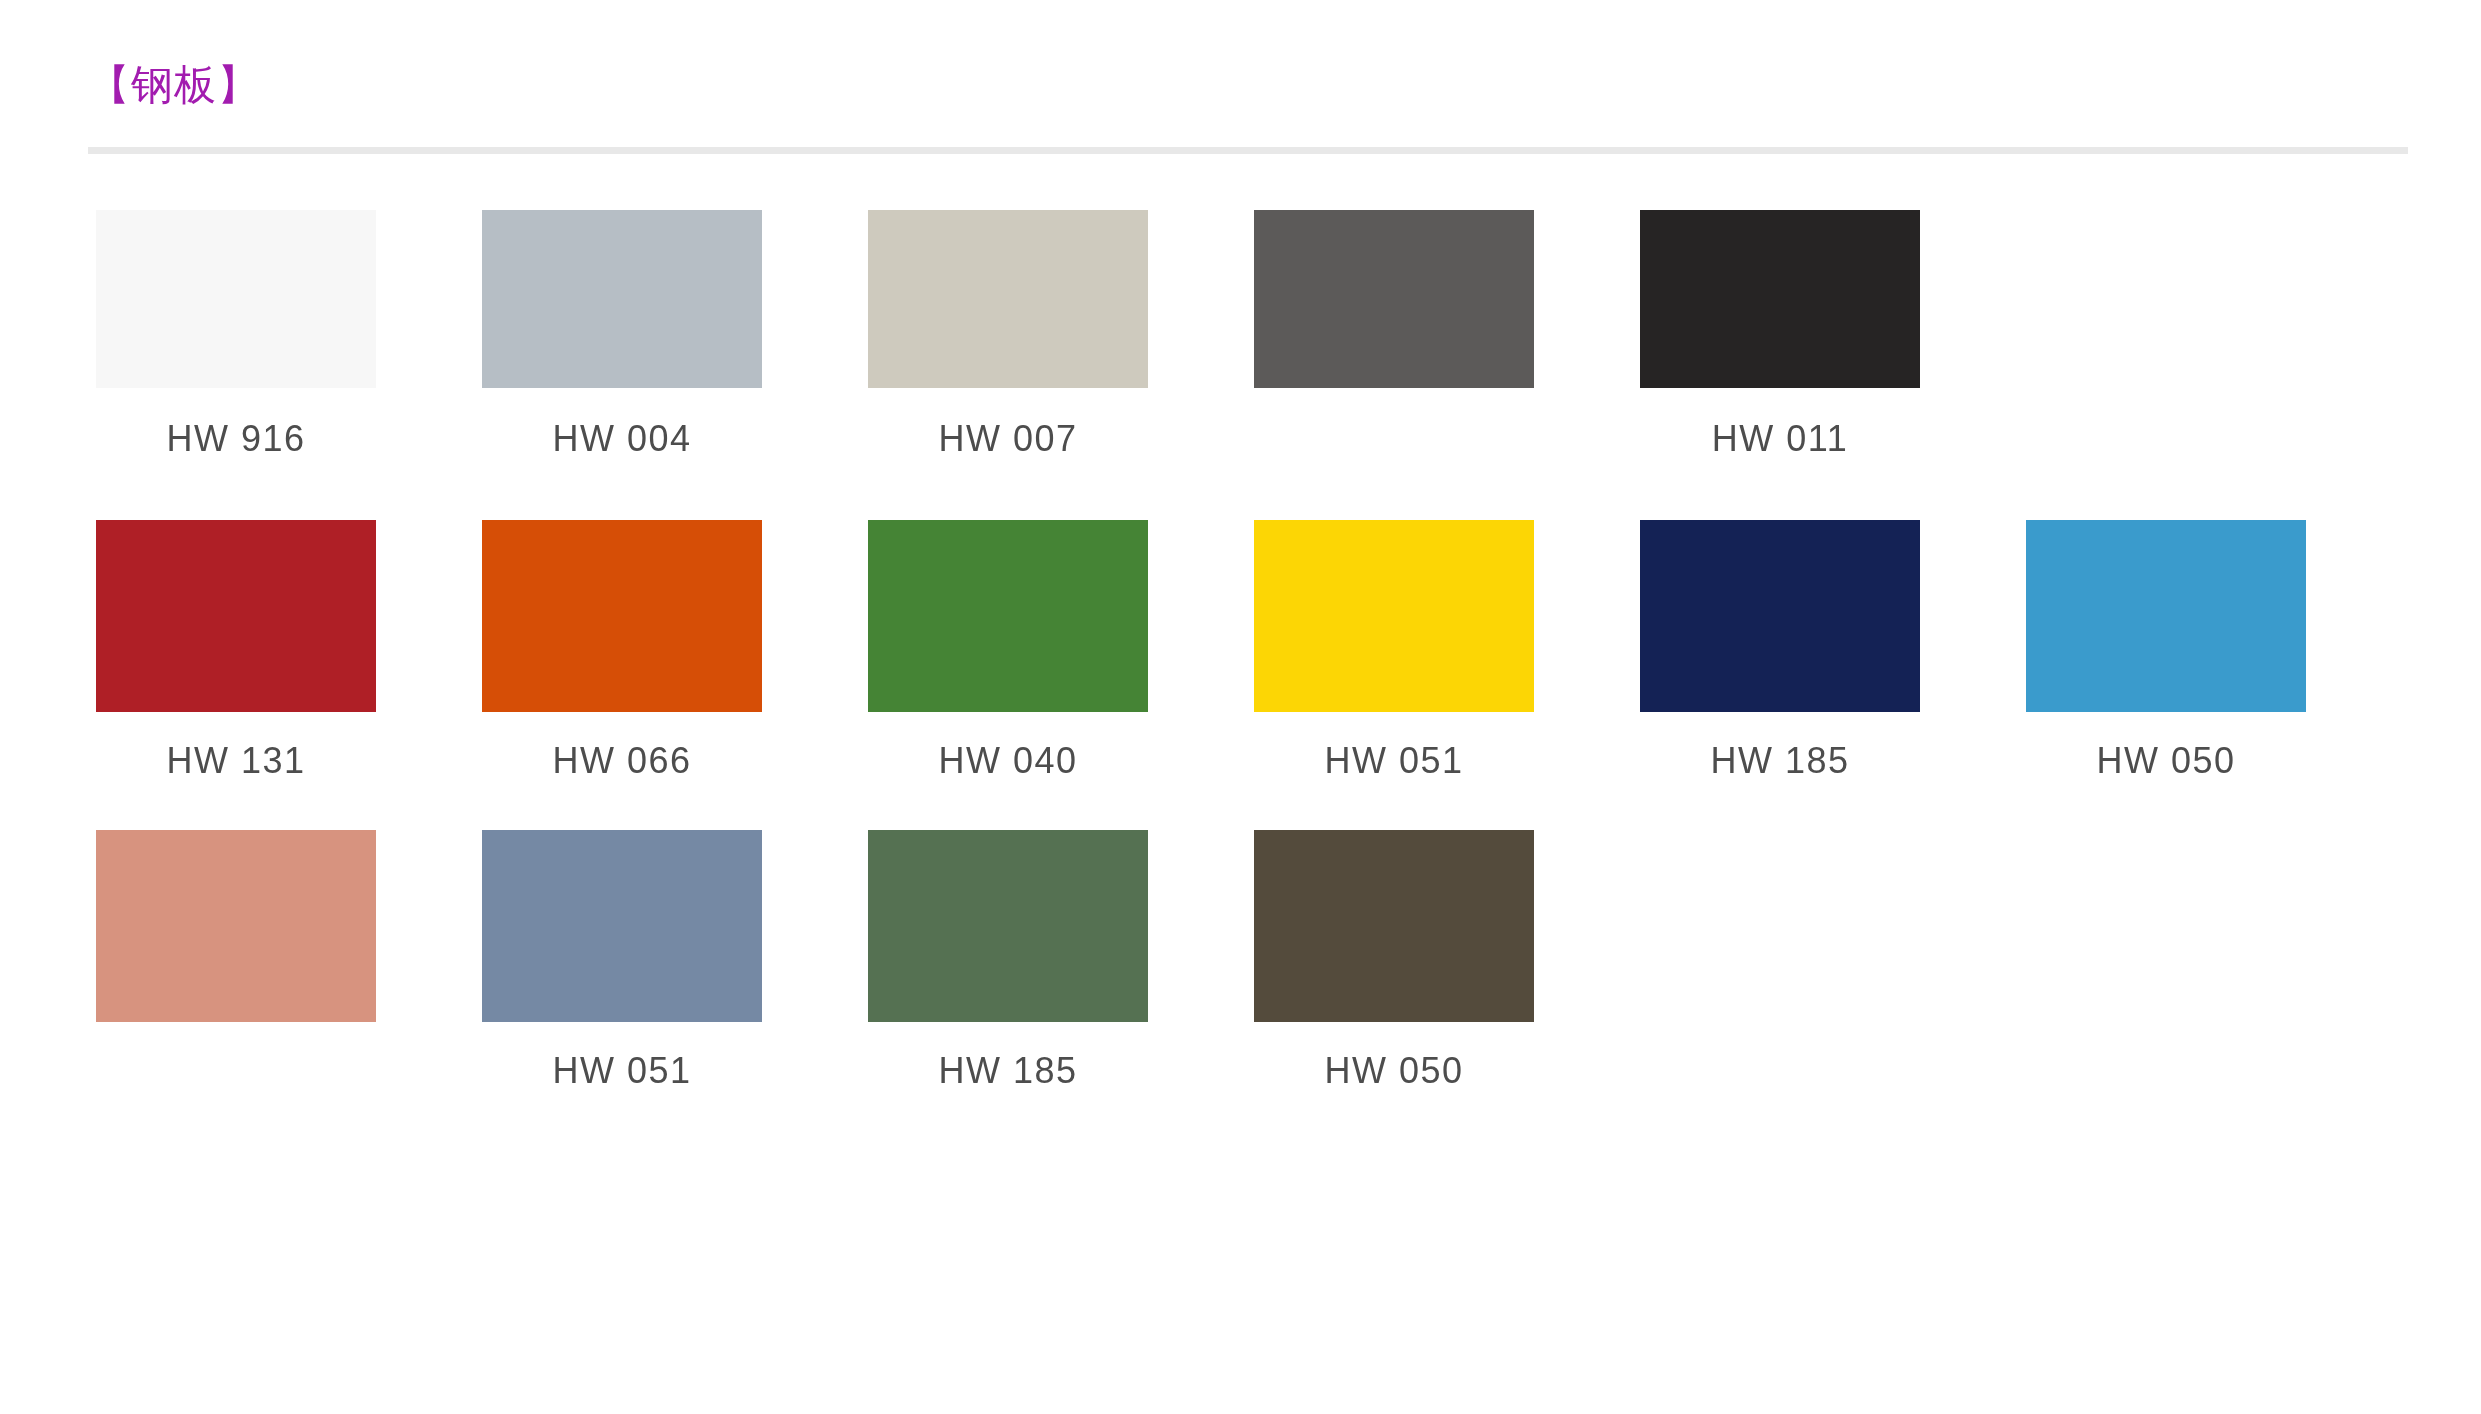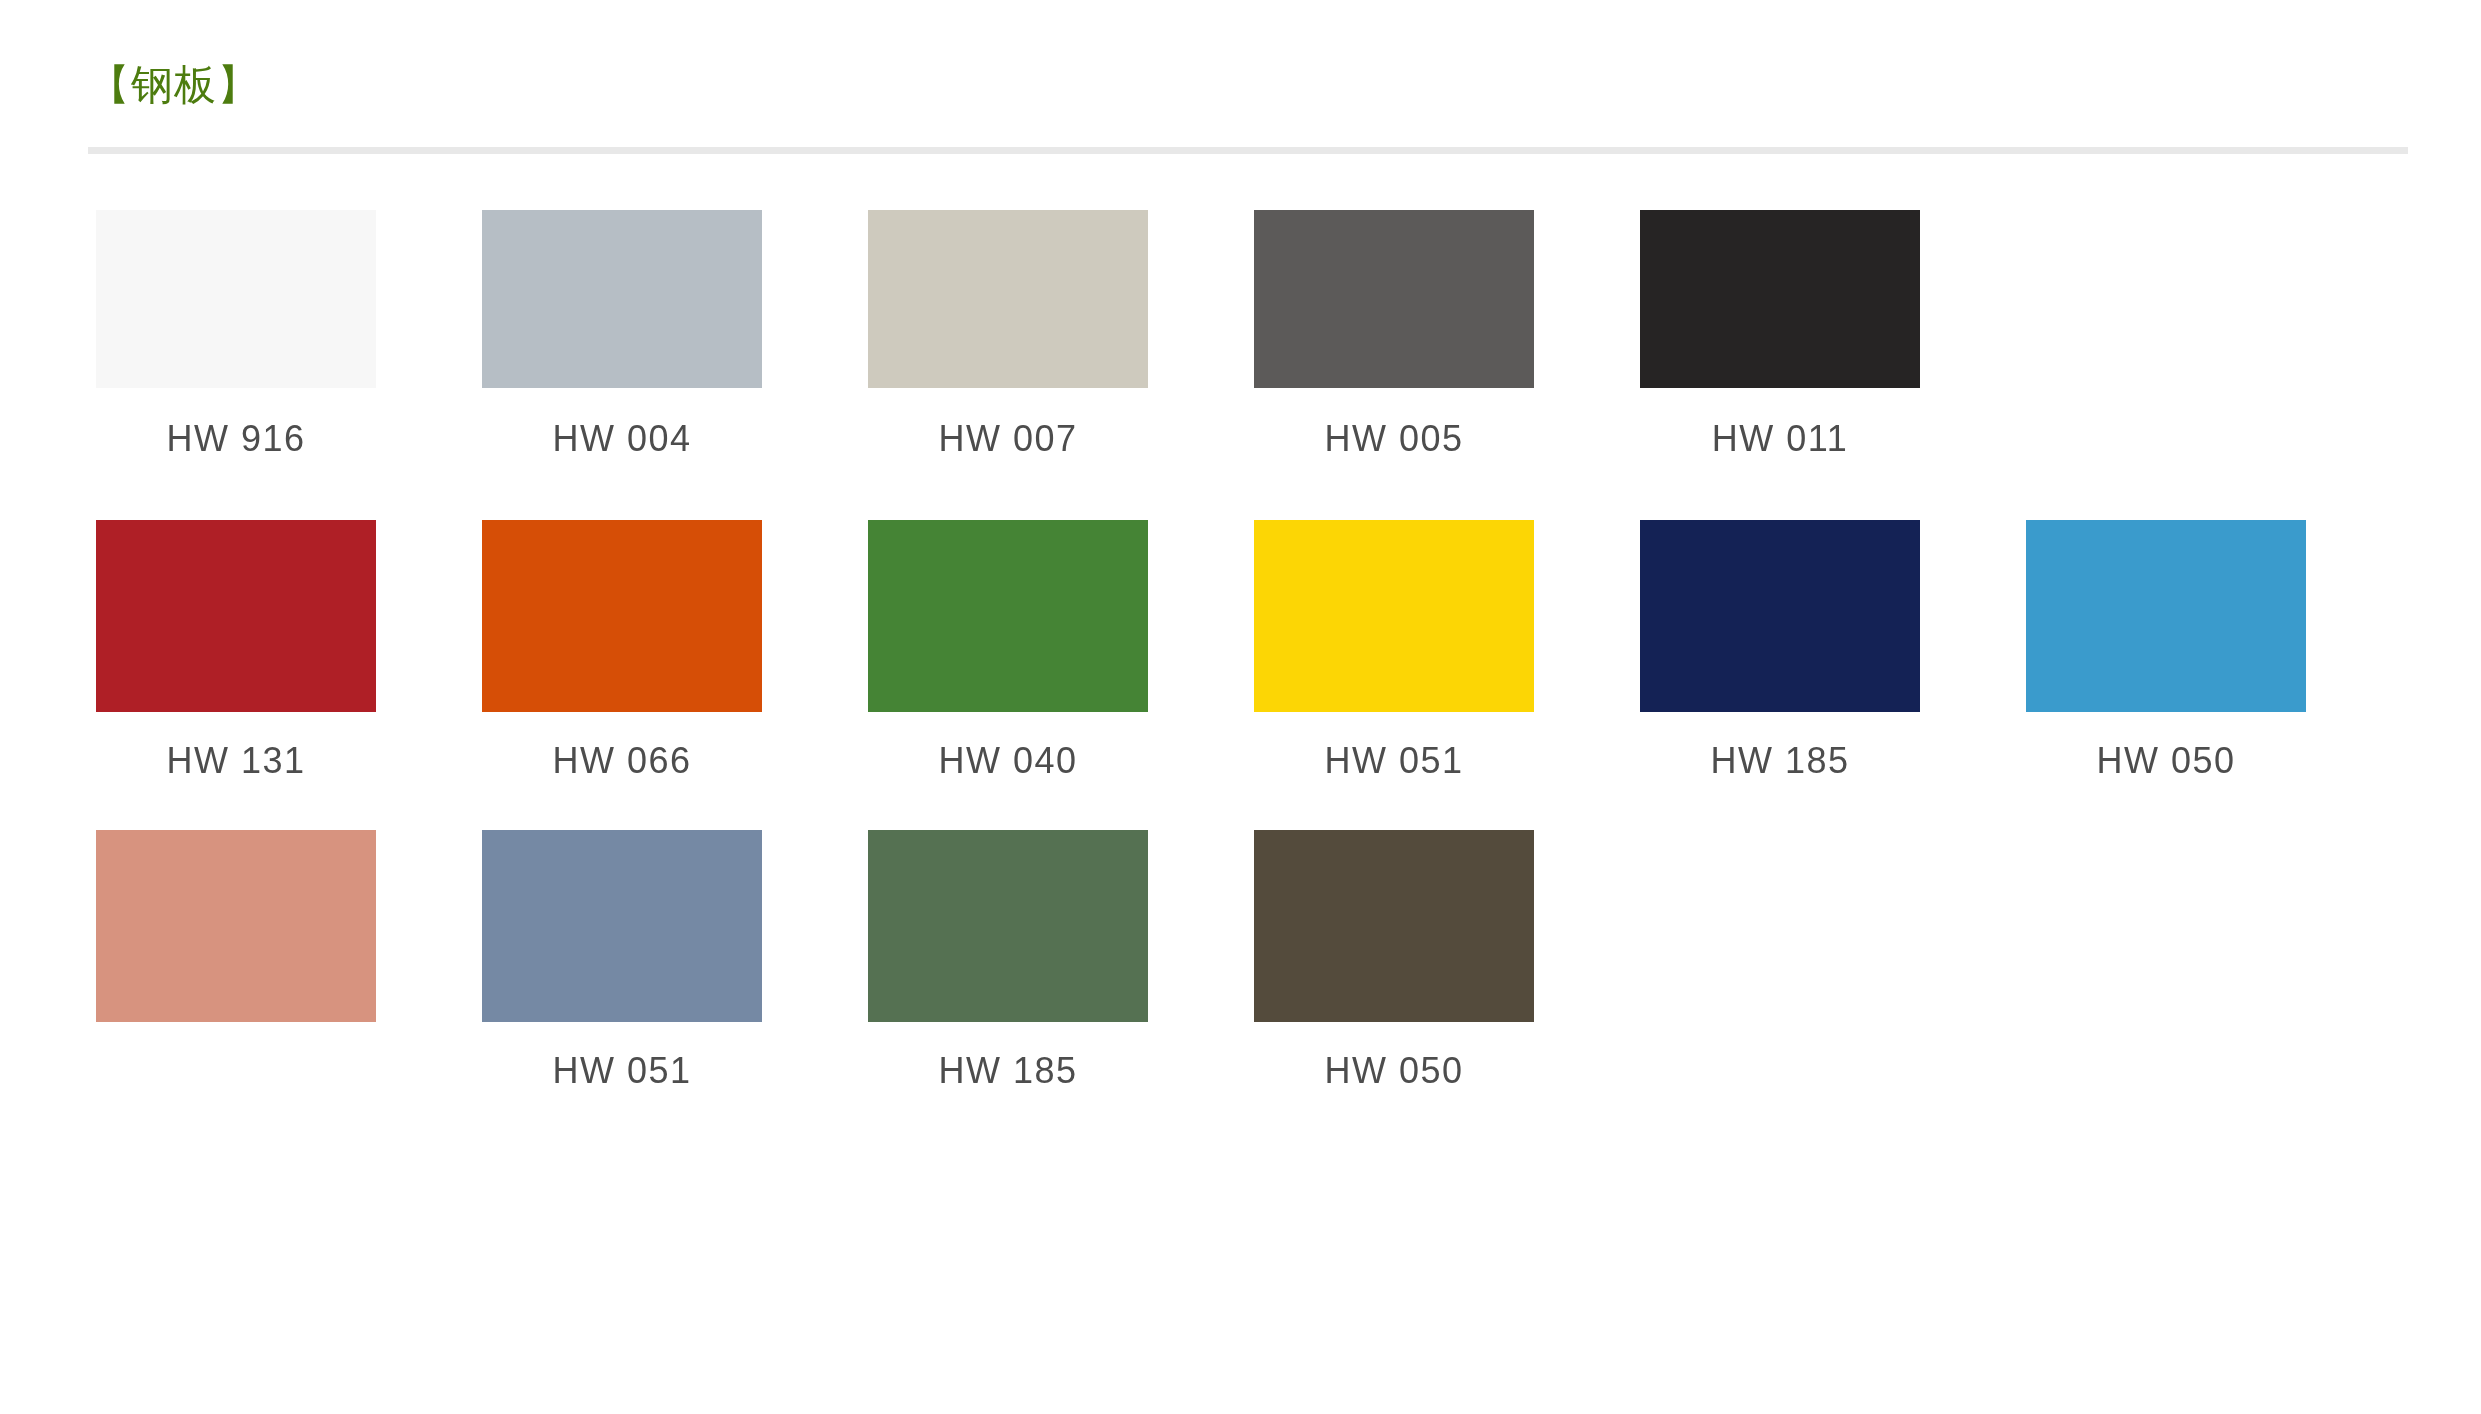--- a/index.html
+++ b/index.html
@@ -24,21 +24,21 @@
   
   .header {
     position: absolute;
     left: 88px;
     top: 62px;
     width: 2320px;
   }
   .page-title {
     font-size: 42px;
     line-height: 1.1;
-    color: #4d7c0f;
+    color: #a21caf;
     font-weight: 400;
     letter-spacing: 1px;
     white-space: nowrap;
   }
   .title-rule {
     position: absolute;
     left: 0px;
     top: 85px;
     width: 2320px;
     height: 7px;
@@ -170,21 +170,20 @@
         <div class="swatch-cell">
           <div class="chip-holder">
             <div class="chip" style="background-color: rgb(206, 202, 190);"></div>
           </div>
           <div class="chip-label">HW 007</div>
         </div>
         <div class="swatch-cell">
           <div class="chip-holder">
             <div class="chip" style="background-color: rgb(92, 90, 89);"></div>
           </div>
-          <div class="chip-label">HW 005</div>
         </div>
         <div class="swatch-cell">
           <div class="chip-holder">
             <div class="chip" style="background-color: rgb(38, 36, 36);"></div>
           </div>
           <div class="chip-label">HW 011</div>
         </div>
       </div>
       <div class="swatch-row row-2">
         <div class="swatch-cell">

